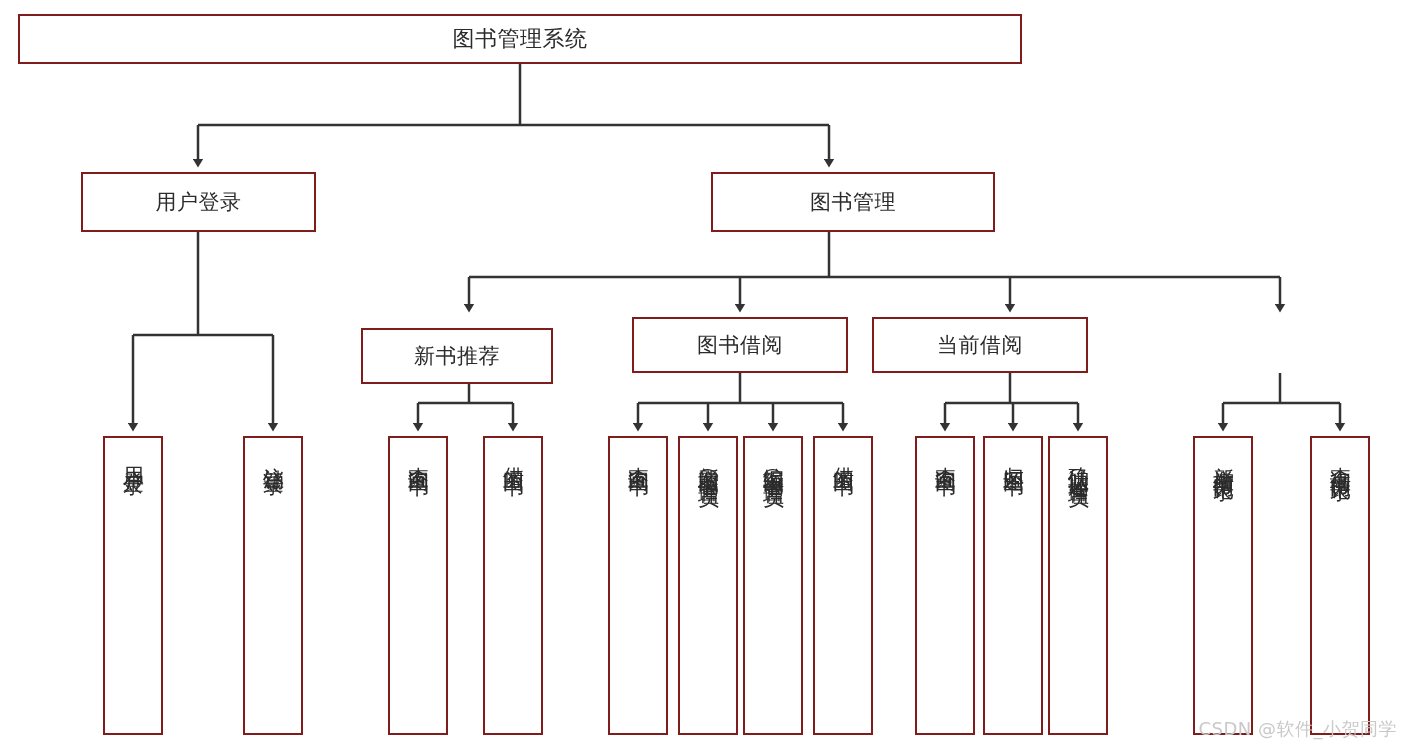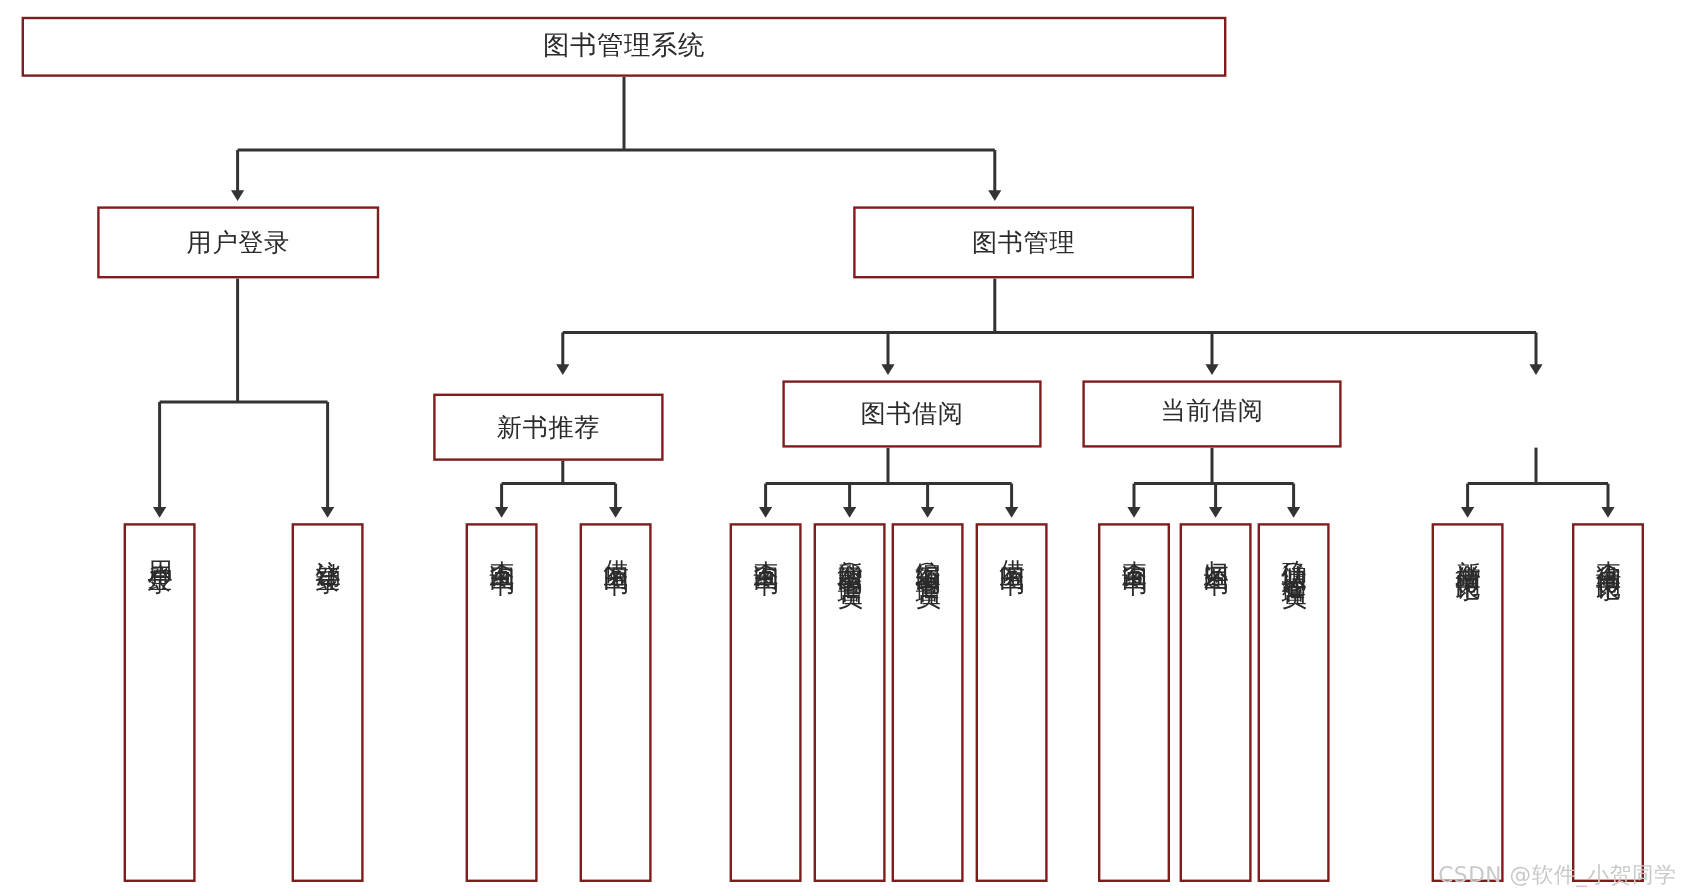--- a/index.html
+++ b/index.html
@@ -138,24 +138,24 @@
   <div class="node horiz" style="left:81px; top:172px; width:235px; height:60px;">
     <span class="label">用户登录</span>
   </div>
   <div class="node horiz" style="left:711px; top:172px; width:284px; height:60px;">
     <span class="label">图书管理</span>
   </div>
 
   <div class="node horiz" style="left:361px; top:317px; width:192px; height:56px;margin-top:11px;">
     <span class="label">新书推荐</span>
   </div>
-  <div class="node horiz" style="left:632px; top:317px; width:216px; height:56px;margin-left:20px;">
+  <div class="node horiz" style="left:632px; top:317px; width:216px; height:56px;">
     <span class="label">图书借阅</span>
   </div>
-  <div class="node horiz" style="left:902px; top:317px; width:216px; height:56px;font-family:Liberation Mono, monospace;">
+  <div class="node horiz" style="left:872px; top:317px; width:216px; height:56px;">
     <span class="label">当前借阅</span>
   </div>
 
   <div class="node vert" style="left:103px; top:436px; width:60px; height:299px;">
     <span class="label">用户登录</span>
   </div>
   <div class="node vert" style="left:243px; top:436px; width:60px; height:299px;">
     <span class="label">注销登录</span>
   </div>
 

